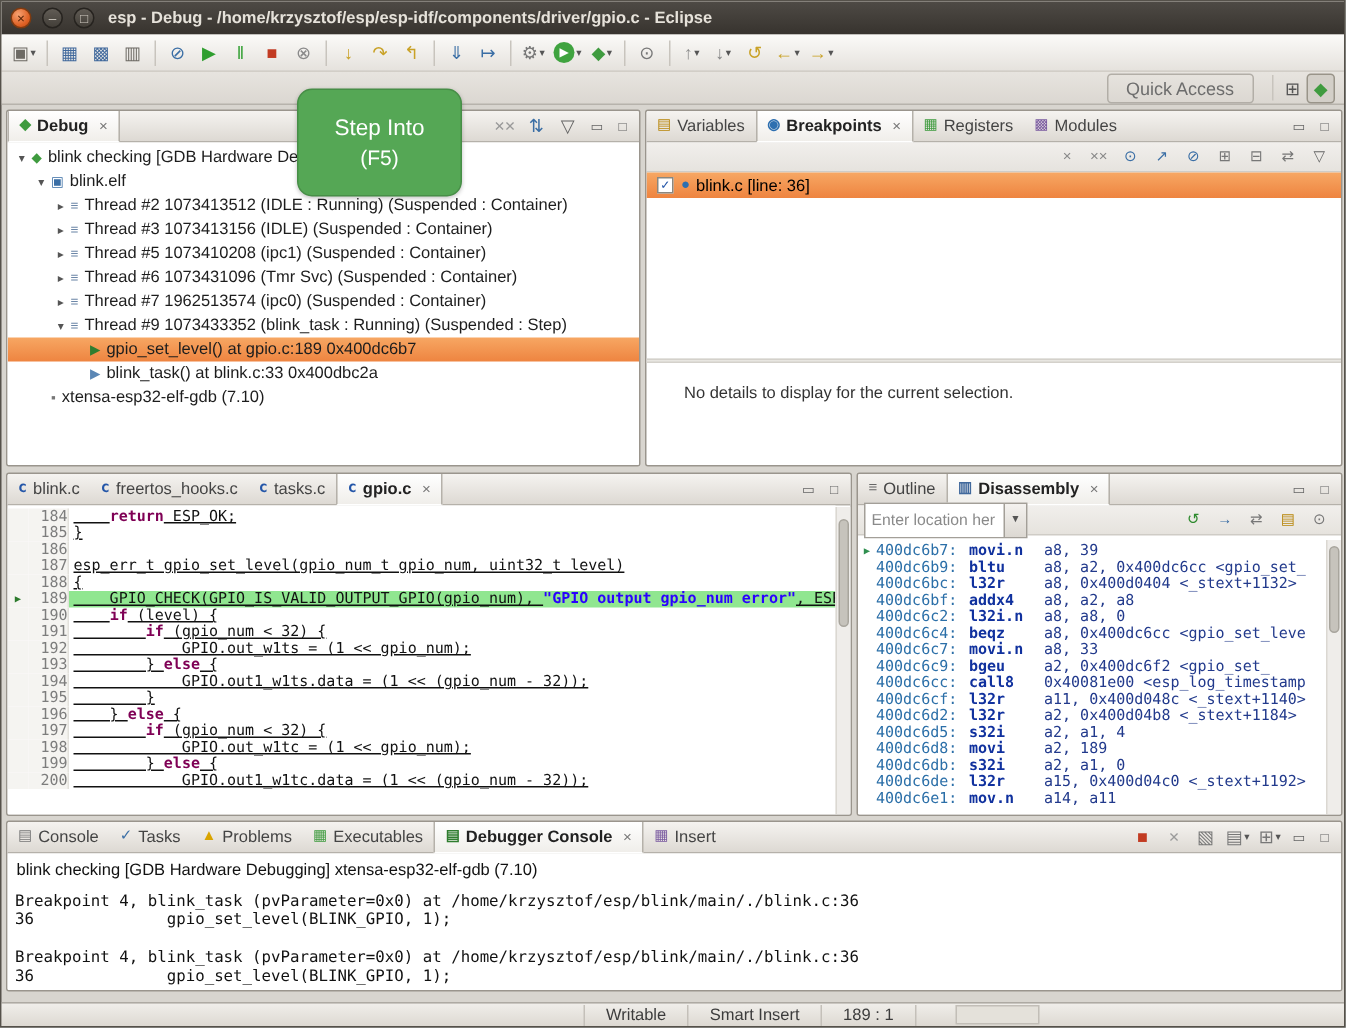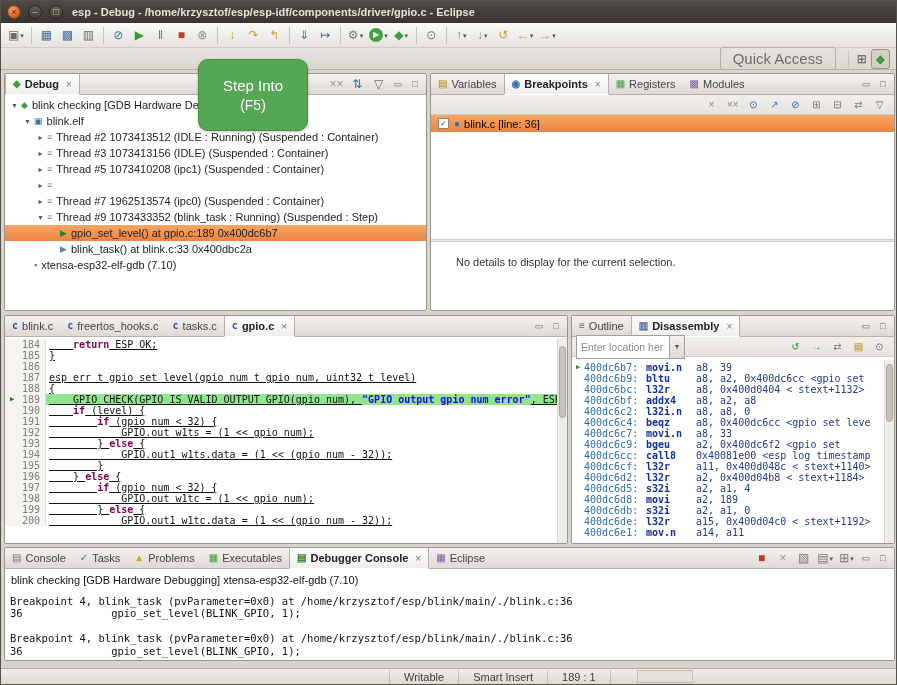--- a/index.html
+++ b/index.html
@@ -21,21 +21,21 @@
   .row2{position:absolute;left:0;top:47px;right:0;height:22px;display:flex;align-items:center;justify-content:flex-end;
         background:linear-gradient(#e7e4df,#dbd7d1);border-bottom:1px solid #b7b3ac;padding:0 6px;}
   .tb-btn{height:20px;min-width:19px;padding:0 2px;display:inline-flex;align-items:center;justify-content:center;
           border-radius:3px;margin:0 1px;font-size:12px;line-height:1;}
   .tb-btn .glyph{display:inline-block;}
   .tb-btn .glyph.circ{width:14px;height:14px;border-radius:50%;display:inline-flex;align-items:center;
           justify-content:center;font-size:8px;}
   .caret{font-size:7px;color:#555;margin-left:1px;}
   .tb-sep{width:1px;height:17px;background:#c8c4bd;margin:0 4px;flex:none;}
   .quick-access{border:1px solid #b2aea7;border-radius:3px;background:transparent;color:#6d6d6d;
-          font-family:"Liberation Sans",sans-serif;font-size:15px;padding:2px 12px;margin-right:8px;}
+          font-family:"Liberation Sans",sans-serif;font-size:12px;padding:2px 12px;margin-right:8px;}
   .persp{height:20px;padding:0 4px;display:inline-flex;align-items:center;border-radius:3px;font-size:12px;}
   .persp.pressed{border:1px solid #999489;background:#d3cfc8;}
   
   .panel{position:absolute;background:#fff;border:1px solid #9a958d;border-radius:2px;overflow:hidden;}
   .tabbar{height:21px;background:linear-gradient(#f5f3f0,#ddd9d3);border-bottom:1px solid #b5b1aa;
           display:flex;align-items:stretch;}
   .tab{display:inline-flex;align-items:center;gap:4px;padding:0 7px;color:#444;white-space:nowrap;}
   .tab.sel{background:linear-gradient(#ffffff,#f0eeea);border-right:1px solid #b5b1aa;border-left:1px solid #b5b1aa;
           font-weight:bold;color:#222;margin-bottom:-1px;border-bottom:1px solid #fff;}
   .tico{font-size:10px;line-height:1;}
@@ -61,21 +61,21 @@
             display:inline-flex;align-items:center;justify-content:center;margin-right:5px;}
   .bp-row .tico{margin-right:4px;}
   .bp-list{height:124px;}
   .bp-sash{height:3px;background:#e8e6e1;border-top:1px solid #d4d1cb;border-bottom:1px solid #d4d1cb;}
   .bp-message{padding:14px 0 0 25px;color:#333;}
   
   .editor-body{position:absolute;left:0;right:0;top:21px;bottom:0;background:#fff;padding-top:2px;overflow:hidden;}
   .code-line{display:flex;height:11px;line-height:11px;font-family:"DejaVu Sans Mono",monospace;
              font-size:10px;white-space:pre;}
   .cl-marker{width:14px;flex:none;background:#f5f4f1;color:#2c7a2c;font-size:7px;text-align:center;line-height:11px;}
-  .cl-num{width:27px;flex:none;text-align:right;padding-right:5px;color:#7d7d7d;background:#f5f4f1;
+  .cl-num{width:27px;flex:none;text-align:right;color:#7d7d7d;background:#f5f4f1;
           border-right:1px solid #e3e1dc;}
   .cl-code{flex:1;overflow:hidden;padding-left:3px;}
   .code-line.current .cl-code{background:#90e690;}
   .seg-pl{color:#111;text-decoration:underline;}
   .seg-kw{color:#7f0055;font-weight:bold;}
   .seg-str{color:#2a00ff;}
   .code-line.current .seg-str{font-weight:bold;}
   .vscroll{position:absolute;top:22px;right:0;bottom:0;width:10px;background:#efedea;border-left:1px solid #dbd8d2;}
   .vthumb{position:absolute;left:1px;right:1px;background:#c6c3bc;border:1px solid #a8a59d;border-radius:4px;}
   
@@ -265,20 +265,21 @@
           <span class="tl">Thread #3 1073413156 (IDLE) (Suspended : Container)</span>
         </div>
         <div class="tree-row" style="padding-left: 30px;">
           <span class="tw">▸</span>
           <span class="ti" style="color: rgb(109, 135, 168);">≡</span>
           <span class="tl">Thread #5 1073410208 (ipc1) (Suspended : Container)</span>
         </div>
         <div class="tree-row" style="padding-left: 30px;">
           <span class="tw">▸</span>
           <span class="ti" style="color: rgb(109, 135, 168);">≡</span>
+          <span class="tl">Thread #6 1073431096 (Tmr Svc) (Suspended : Container)</span>
         </div>
         <div class="tree-row" style="padding-left: 30px;">
           <span class="tw">▸</span>
           <span class="ti" style="color: rgb(109, 135, 168);">≡</span>
           <span class="tl">Thread #7 1962513574 (ipc0) (Suspended : Container)</span>
         </div>
         <div class="tree-row" style="padding-left: 30px;">
           <span class="tw">▾</span>
           <span class="ti" style="color: rgb(109, 135, 168);">≡</span>
           <span class="tl">Thread #9 1073433352 (blink_task : Running) (Suspended : Step)</span>
@@ -493,21 +494,21 @@
         <span class="tico" style="color:#3f9b3f;">▦</span>
         <span>Executables</span>
       </div>
       <div class="tab sel">
         <span class="tico" style="color:#2f7d2f;">▤</span>
         <span>Debugger Console</span>
         <span class="tclose">×</span>
       </div>
       <div class="tab">
         <span class="tico" style="color:#7a5aa0;">▦</span>
-        <span>Eclipse</span>
+        <span>Insert</span>
       </div>
       <div class="view-tools">
         <span id="console-tools-icons" style="display:flex;align-items:center;">
             <span class="tb-btn">
               <span class="glyph" style="color: rgb(194, 59, 34);">■</span>
             </span>
             <span class="tb-btn">
               <span class="glyph" style="color: rgb(154, 154, 154);">×</span>
             </span>
             <span class="tb-btn">

